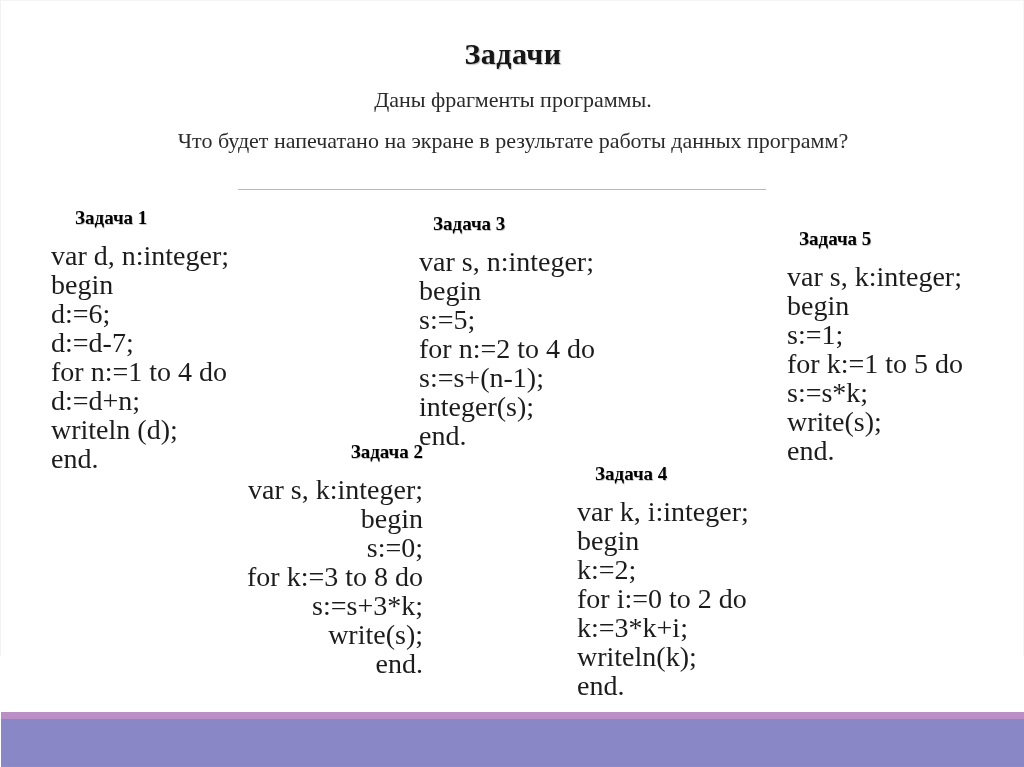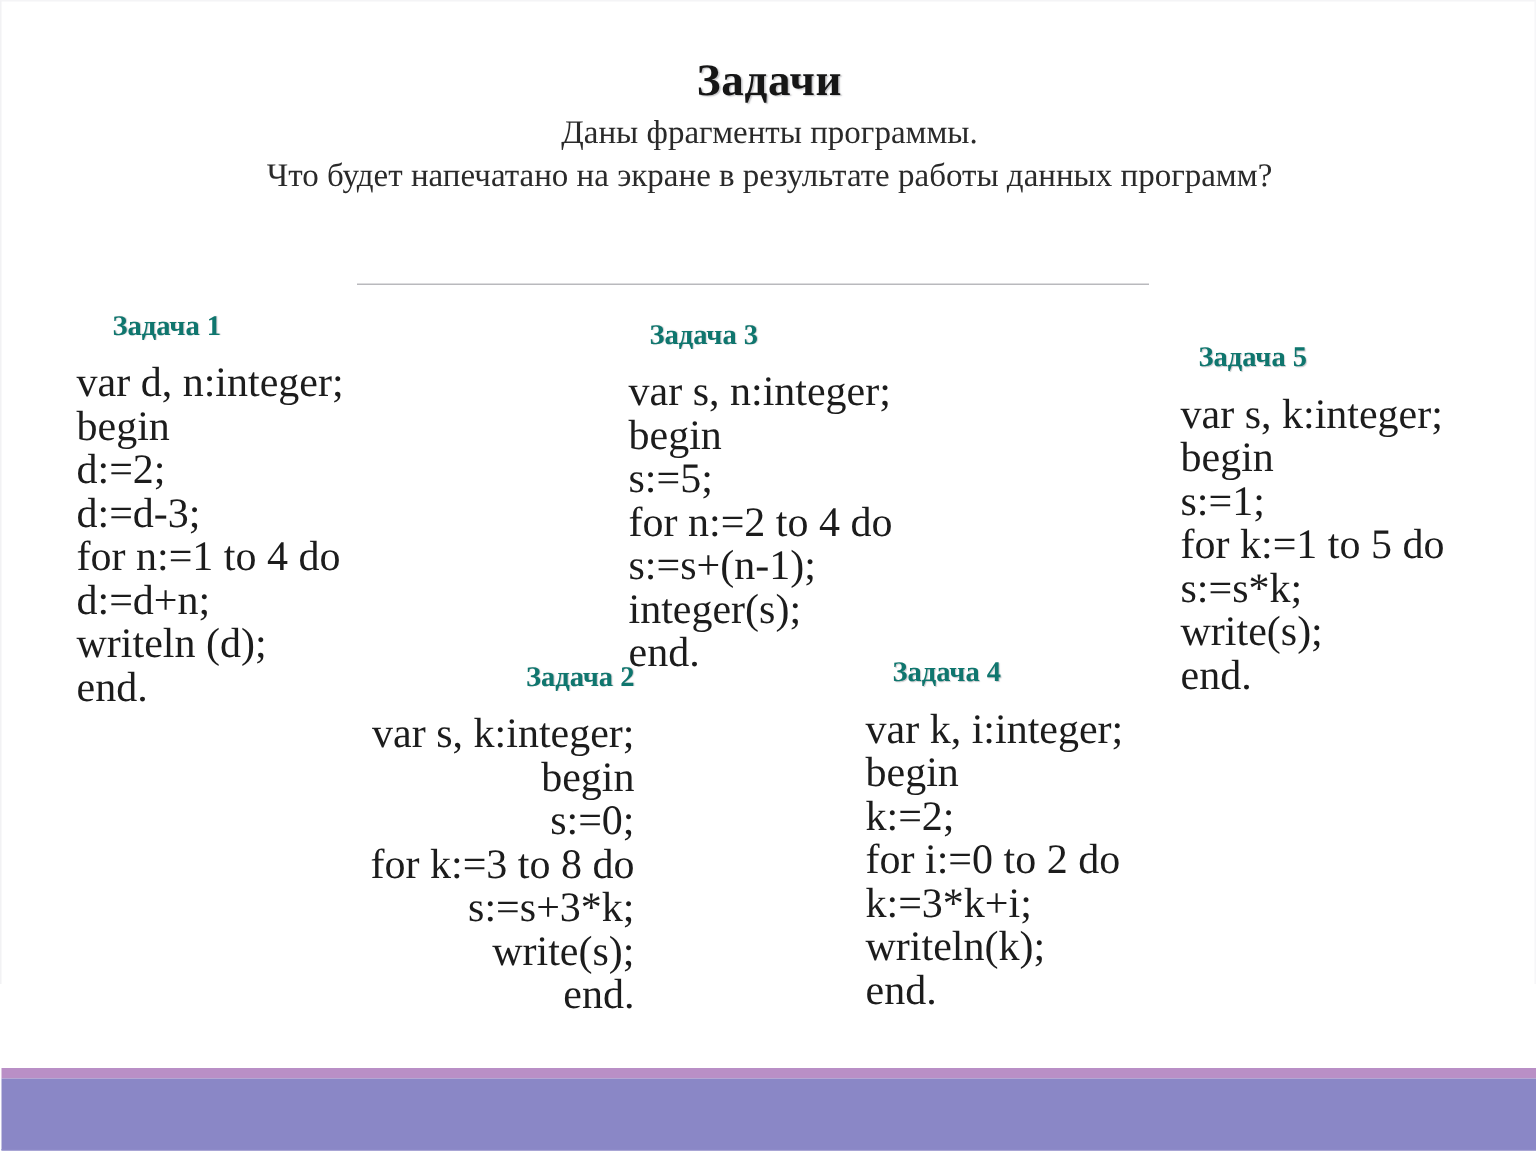--- a/index.html
+++ b/index.html
@@ -43,21 +43,21 @@
     letter-spacing: 0.5px;
     color: #161616;
     text-shadow: 1px 1px 1px rgba(140,140,145,0.55);
     margin: 0;
   }
   .slide-sub {
     font-family: "Liberation Serif", "DejaVu Serif", serif;
     font-size: 22px;
     line-height: 28px;
     color: #2a2a2a;
-    margin: 0;
+    margin: 12px;
     padding-top: 3px;
   }
   .slide-sub.second {
     padding-top: 1px;
   }
 
   
   .divider {
     position: absolute;
     left: 237px;
@@ -70,21 +70,21 @@
   
   .task {
     position: absolute;
     box-sizing: border-box;
   }
   .task-title {
     font-family: "Liberation Serif", "DejaVu Serif", serif;
     font-weight: bold;
     font-size: 19px;
     line-height: 22px;
-    color: #0f766e;
+    color: #000000;
     text-shadow: 0.6px 0.6px 0.6px rgba(150,150,155,0.5);
     margin: 0 0 12px 0;
     white-space: nowrap;
   }
   .task-code {
     font-family: "Liberation Serif", "DejaVu Serif", serif;
     font-size: 28px;
     line-height: 29px;
     color: #1c1c1c;
     margin: 0;
@@ -99,21 +99,21 @@
   #task-1 { left: 50px;  top: 206px; width: 215px; }
   #task-1 .task-title { padding-left: 24px; }
 
   #task-2 { left: 207px; top: 440px; width: 215px; text-align: right; }
   #task-2 .task-title { padding-left: 33px; }
 
   #task-3 { left: 418px; top: 212px; width: 220px; }
   #task-3 .task-title { padding-left: 14px; }
 
   #task-4 { left: 576px; top: 437px; width: 220px; }
-  #task-4 .task-title { padding-left: 18px; }
+  #task-4 .task-title { padding-left: 18px; margin-top: 25px; }
 
   #task-5 { left: 786px; top: 200px; width: 220px; margin-top: 27px; }
   #task-5 .task-title { padding-left: 12px; }
 
   
   .footer-stripe {
     position: absolute;
     left: 0;
     top: 711px;
     width: 1024px;
@@ -145,21 +145,21 @@
   <div class="header-block">
     <h1 class="slide-title">Задачи</h1>
     <p class="slide-sub">Даны фрагменты программы.</p>
     <p class="slide-sub second">Что будет напечатано на экране в результате работы данных программ?</p>
   </div>
 
   <div class="divider" style="border-top-color: rgb(185, 185, 189);"></div>
 
   <div class="task" id="task-1">
     <div class="task-title">Задача 1</div>
-    <div class="task-code"><span class="code-line">var d, n:integer;</span><span class="code-line">begin</span><span class="code-line">d:=2;</span><span class="code-line">d:=d-3;</span><span class="code-line">for n:=1 to 4 do</span><span class="code-line">d:=d+n;</span><span class="code-line">writeln (d);</span><span class="code-line">end.</span></div>
+    <div class="task-code"><span class="code-line">var d, n:integer;</span><span class="code-line">begin</span><span class="code-line">d:=6;</span><span class="code-line">d:=d-7;</span><span class="code-line">for n:=1 to 4 do</span><span class="code-line">d:=d+n;</span><span class="code-line">writeln (d);</span><span class="code-line">end.</span></div>
   </div>
 
   <div class="task" id="task-2">
     <div class="task-title">Задача 2</div>
     <div class="task-code"><span class="code-line">var s, k:integer;</span><span class="code-line">begin</span><span class="code-line">s:=0;</span><span class="code-line">for k:=3 to 8 do</span><span class="code-line">s:=s+3*k;</span><span class="code-line">write(s);</span><span class="code-line">end.</span></div>
   </div>
 
   <div class="task" id="task-3">
     <div class="task-title">Задача 3</div>
     <div class="task-code"><span class="code-line">var s, n:integer;</span><span class="code-line">begin</span><span class="code-line">s:=5;</span><span class="code-line">for n:=2 to 4 do</span><span class="code-line">s:=s+(n-1);</span><span class="code-line">integer(s);</span><span class="code-line">end.</span></div>

